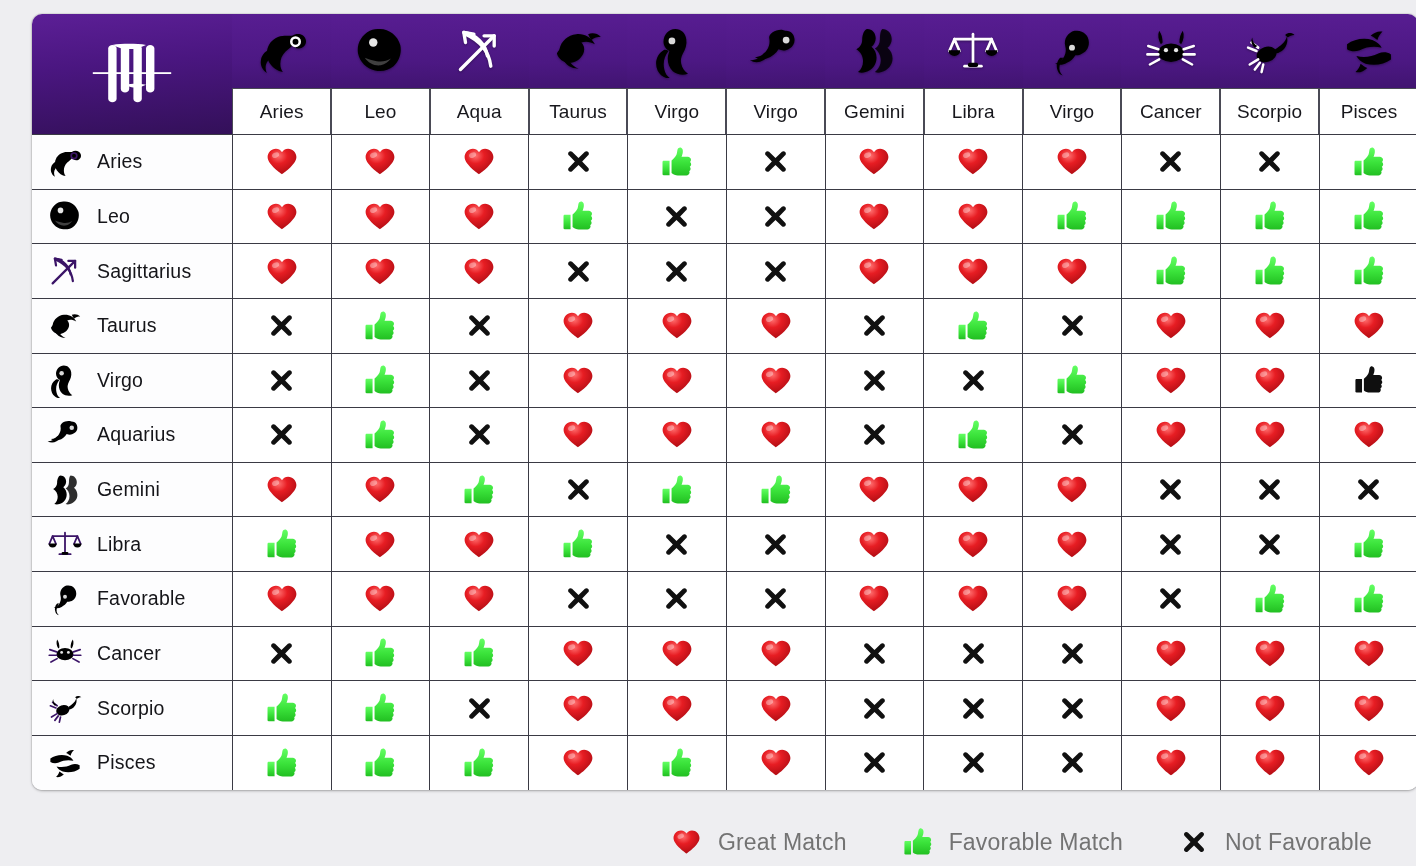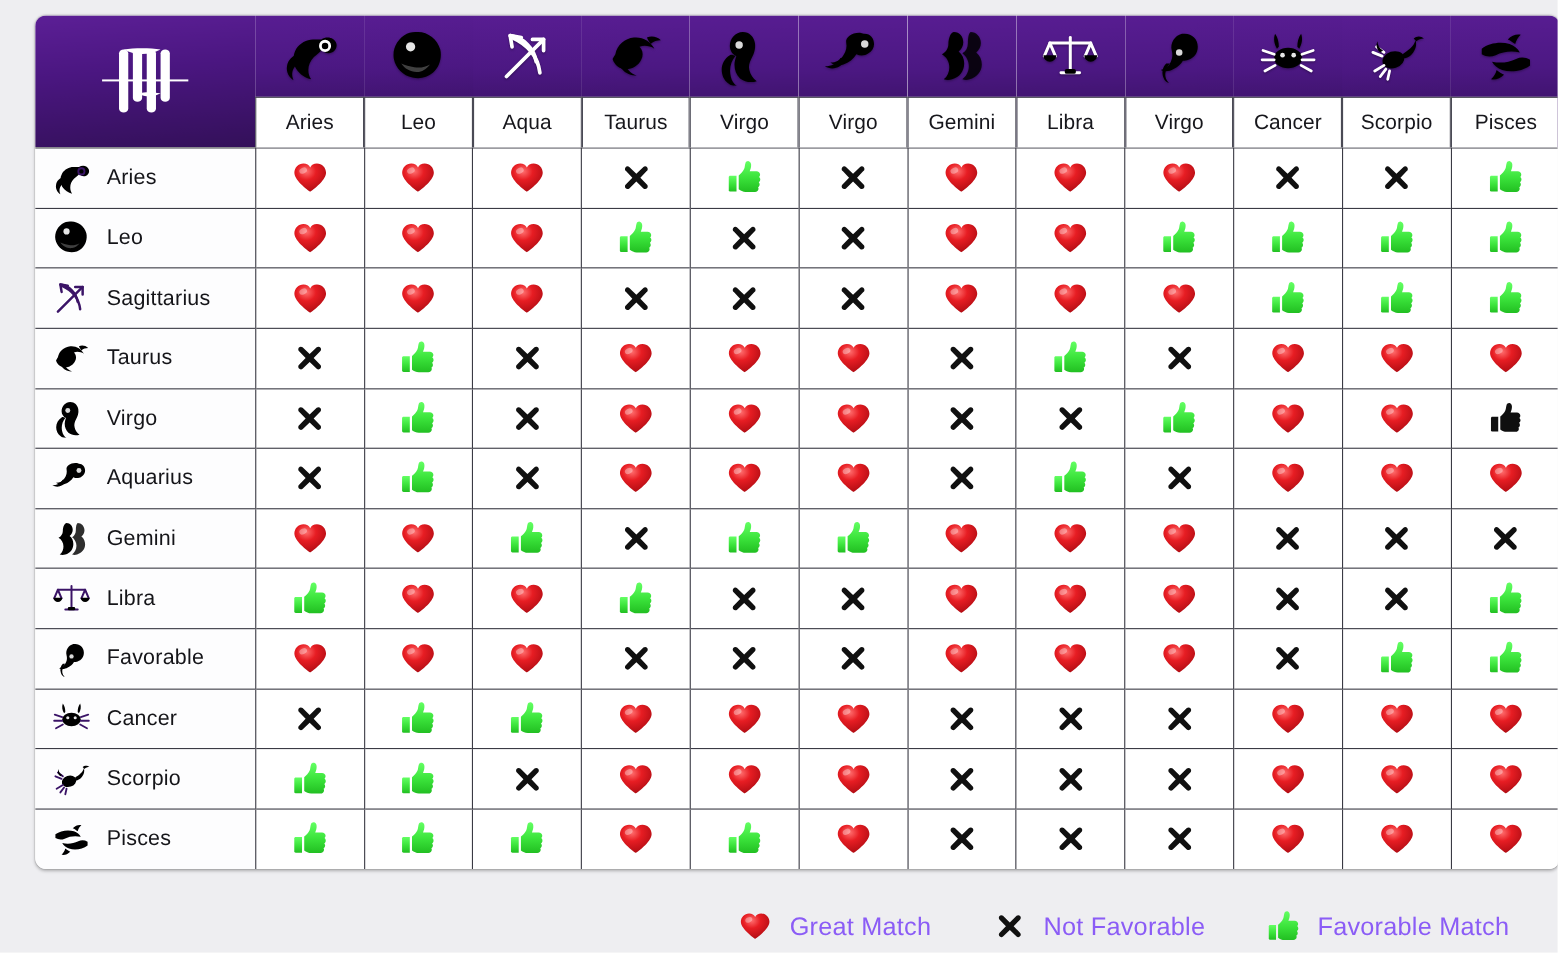--- a/index.html
+++ b/index.html
@@ -174,21 +174,21 @@
   .legend-icon {
     display: inline-flex;
     align-items: center;
     justify-content: center;
     width: 34px;
     height: 34px;
   }
 
   .legend-text {
     font-size: 23px;
-    color: #8b5cf6;
+    color: #737373;
     letter-spacing: 0.2px;
     white-space: nowrap;
   }
 </style>
 </head>
 <body>
 
 <svg width="0" height="0" style="position:absolute" aria-hidden="true">
   <defs>
 
@@ -1327,27 +1327,27 @@
 <div class="legend-item">
       <span class="legend-icon">
         <svg width="29" height="26">
           <use href="#ic-heart-icon"></use>
         </svg>
       </span>
       <span class="legend-text">Great Match</span>
     </div>
     <div class="legend-item">
       <span class="legend-icon">
+        <svg width="30" height="30">
+          <use href="#ic-thumbs-up-icon"></use>
+        </svg>
+      </span>
+      <span class="legend-text">Favorable Match</span>
+    </div>
+    <div class="legend-item">
+      <span class="legend-icon">
         <svg width="26" height="26">
           <use href="#ic-cross-x-icon"></use>
         </svg>
       </span>
       <span class="legend-text">Not Favorable</span>
     </div>
-    <div class="legend-item">
-      <span class="legend-icon">
-        <svg width="30" height="30">
-          <use href="#ic-thumbs-up-icon"></use>
-        </svg>
-      </span>
-      <span class="legend-text">Favorable Match</span>
-    </div>
   </div>
 
 </body></html>

